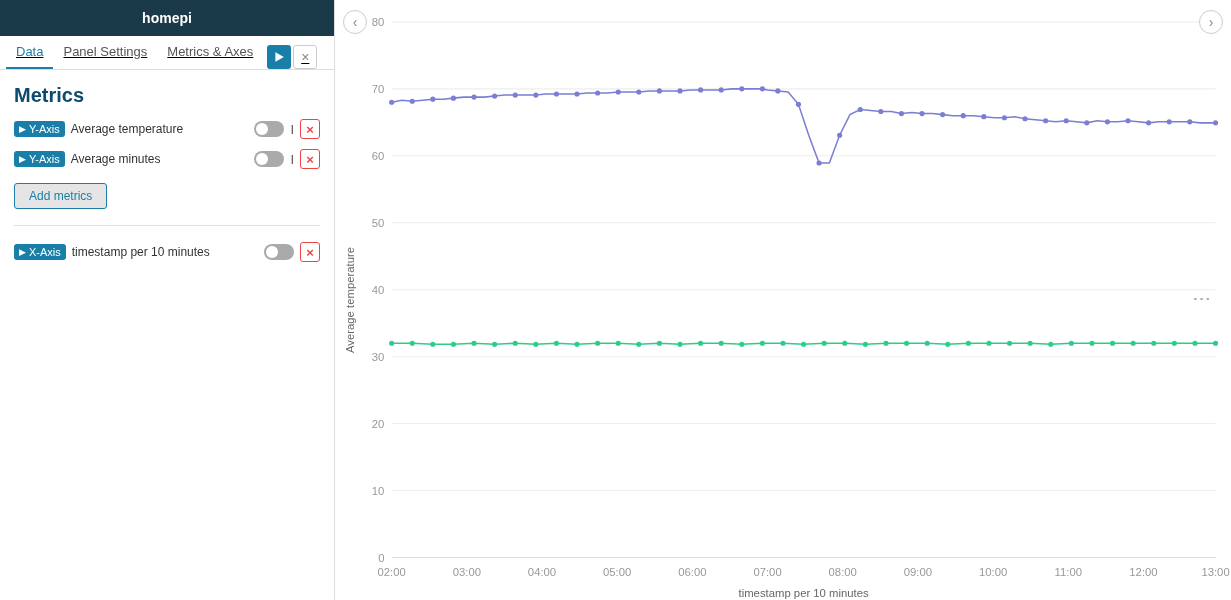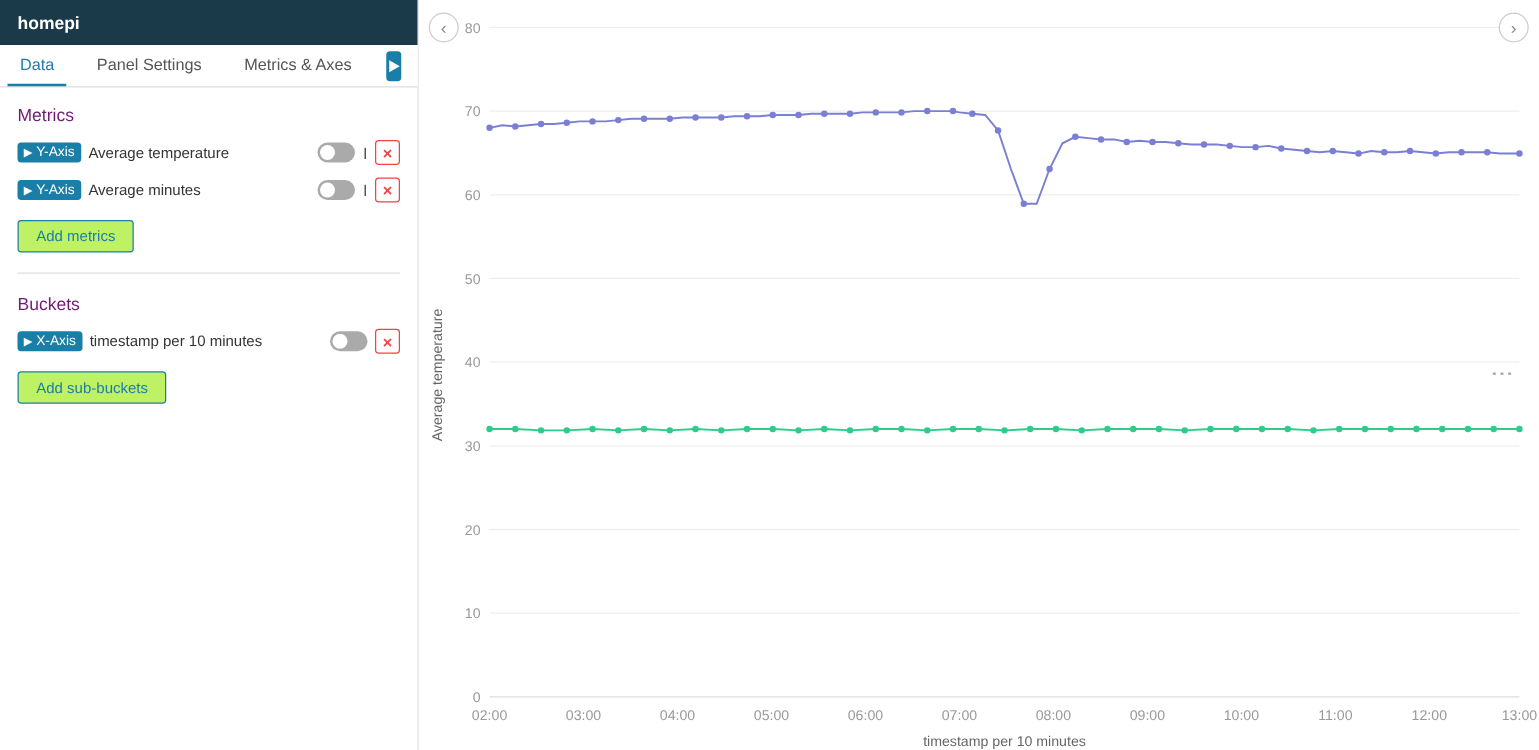--- a/index.html
+++ b/index.html
@@ -14,29 +14,31 @@
       display: flex;
       flex-direction: column;
     }
 
     .sidebar-header {
       background: #1a3a4a;
       color: #fff;
       padding: 10px 14px;
       font-size: 14px;
       font-weight: bold;
+      text-align: center;
     }
 
     .tabs {
       display: flex;
-      align-items: center;
+      align-items: flex-end;
       border-bottom: 1px solid #ddd;
       background: #fff;
       padding: 0 6px;
-      gap: 14px;
+      gap: 0;
+      text-decoration: underline;
     }
 
     .tab {
       padding: 8px 10px;
       cursor: pointer;
       font-size: 13px;
       color: #555;
       border-bottom: 2px solid transparent;
       white-space: nowrap;
     }
@@ -74,23 +76,23 @@
       font-size: 14px;
     }
 
     .sidebar-content {
       padding: 14px;
       flex: 1;
       overflow-y: auto;
     }
 
     .section-title {
-      font-size: 14px;
-      font-weight: normal;
-      color: #701a75;
+      font-size: 20px;
+      font-weight: bold;
+      color: #0c4a6e;
       margin-bottom: 12px;
     }
 
     .metric-row {
       display: flex;
       align-items: center;
       margin-bottom: 10px;
       gap: 6px;
     }
 
@@ -155,21 +157,21 @@
       cursor: pointer;
       color: #e44;
       font-size: 13px;
       font-weight: bold;
       flex-shrink: 0;
       background: #fff;
     }
 
     .add-btn {
       border: 1px solid #1a7fa8;
-      background: #bef264;
+      background: #e5e5e5;
       color: #1a7fa8;
       padding: 5px 14px;
       border-radius: 3px;
       cursor: pointer;
       font-size: 12px;
       margin-top: 4px;
     }
 
     .divider {
       border: none;
@@ -269,34 +271,32 @@
       <span class="metric-name">Average minutes</span>
       <div class="toggle"></div>
       <span class="metric-info">I</span>
       <div class="remove-btn">×</div>
     </div>
 
     <button class="add-btn">Add metrics</button>
 
     <hr class="divider">
 
-    <div class="section-title">Buckets</div>
 
     
     <div class="metric-row">
       <div class="axis-badge">
         <span class="arrow">▶</span>
         <span>X-Axis</span>
       </div>
       <span class="metric-name">timestamp per 10 minutes</span>
       <div class="toggle"></div>
       <div class="remove-btn">×</div>
     </div>
 
-    <button class="add-btn">Add sub-buckets</button>
   </div>
 </div>
 
 <div class="chart-area">
   <div class="chart-nav">‹</div>
   <div class="chart-nav-right">›</div>
 
   <div style="position:absolute; right: 18px; top: 290px; font-size:18px; color:#aaa; cursor:pointer; writing-mode: vertical-rl; letter-spacing:2px;">⋮</div>
 
   <svg class="chart-svg" viewBox="0 0 870 580" style="margin-top:0">

